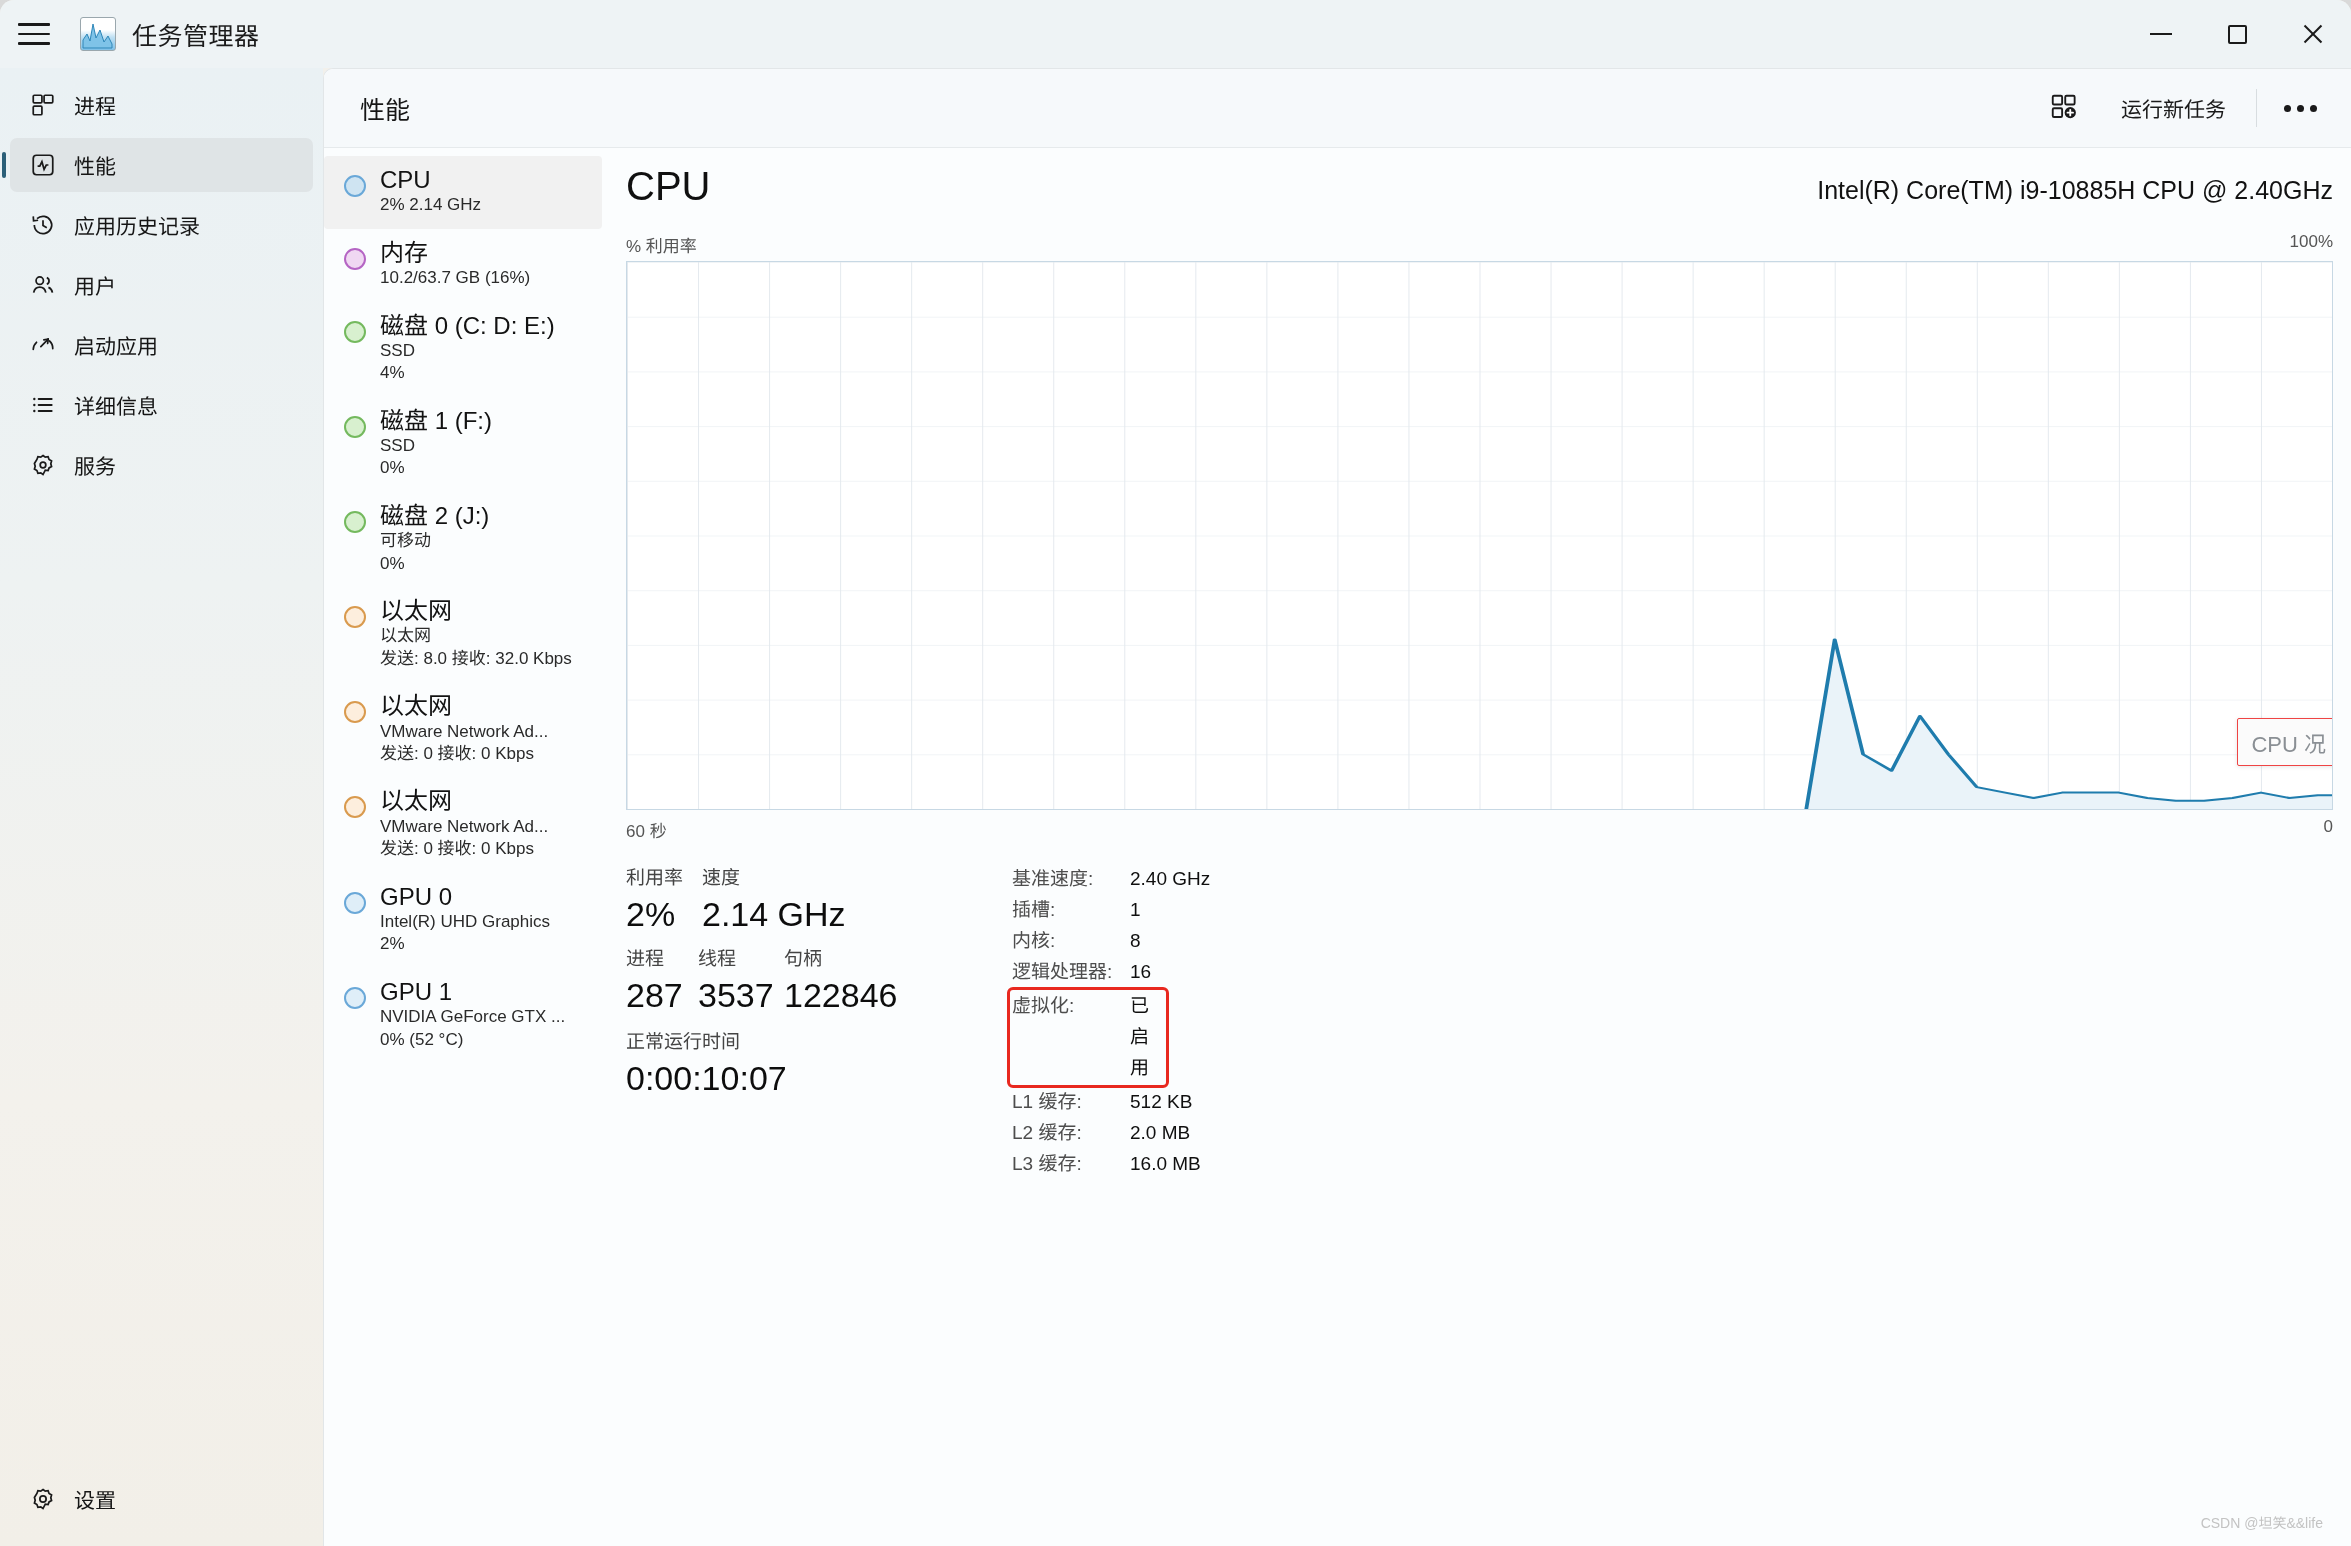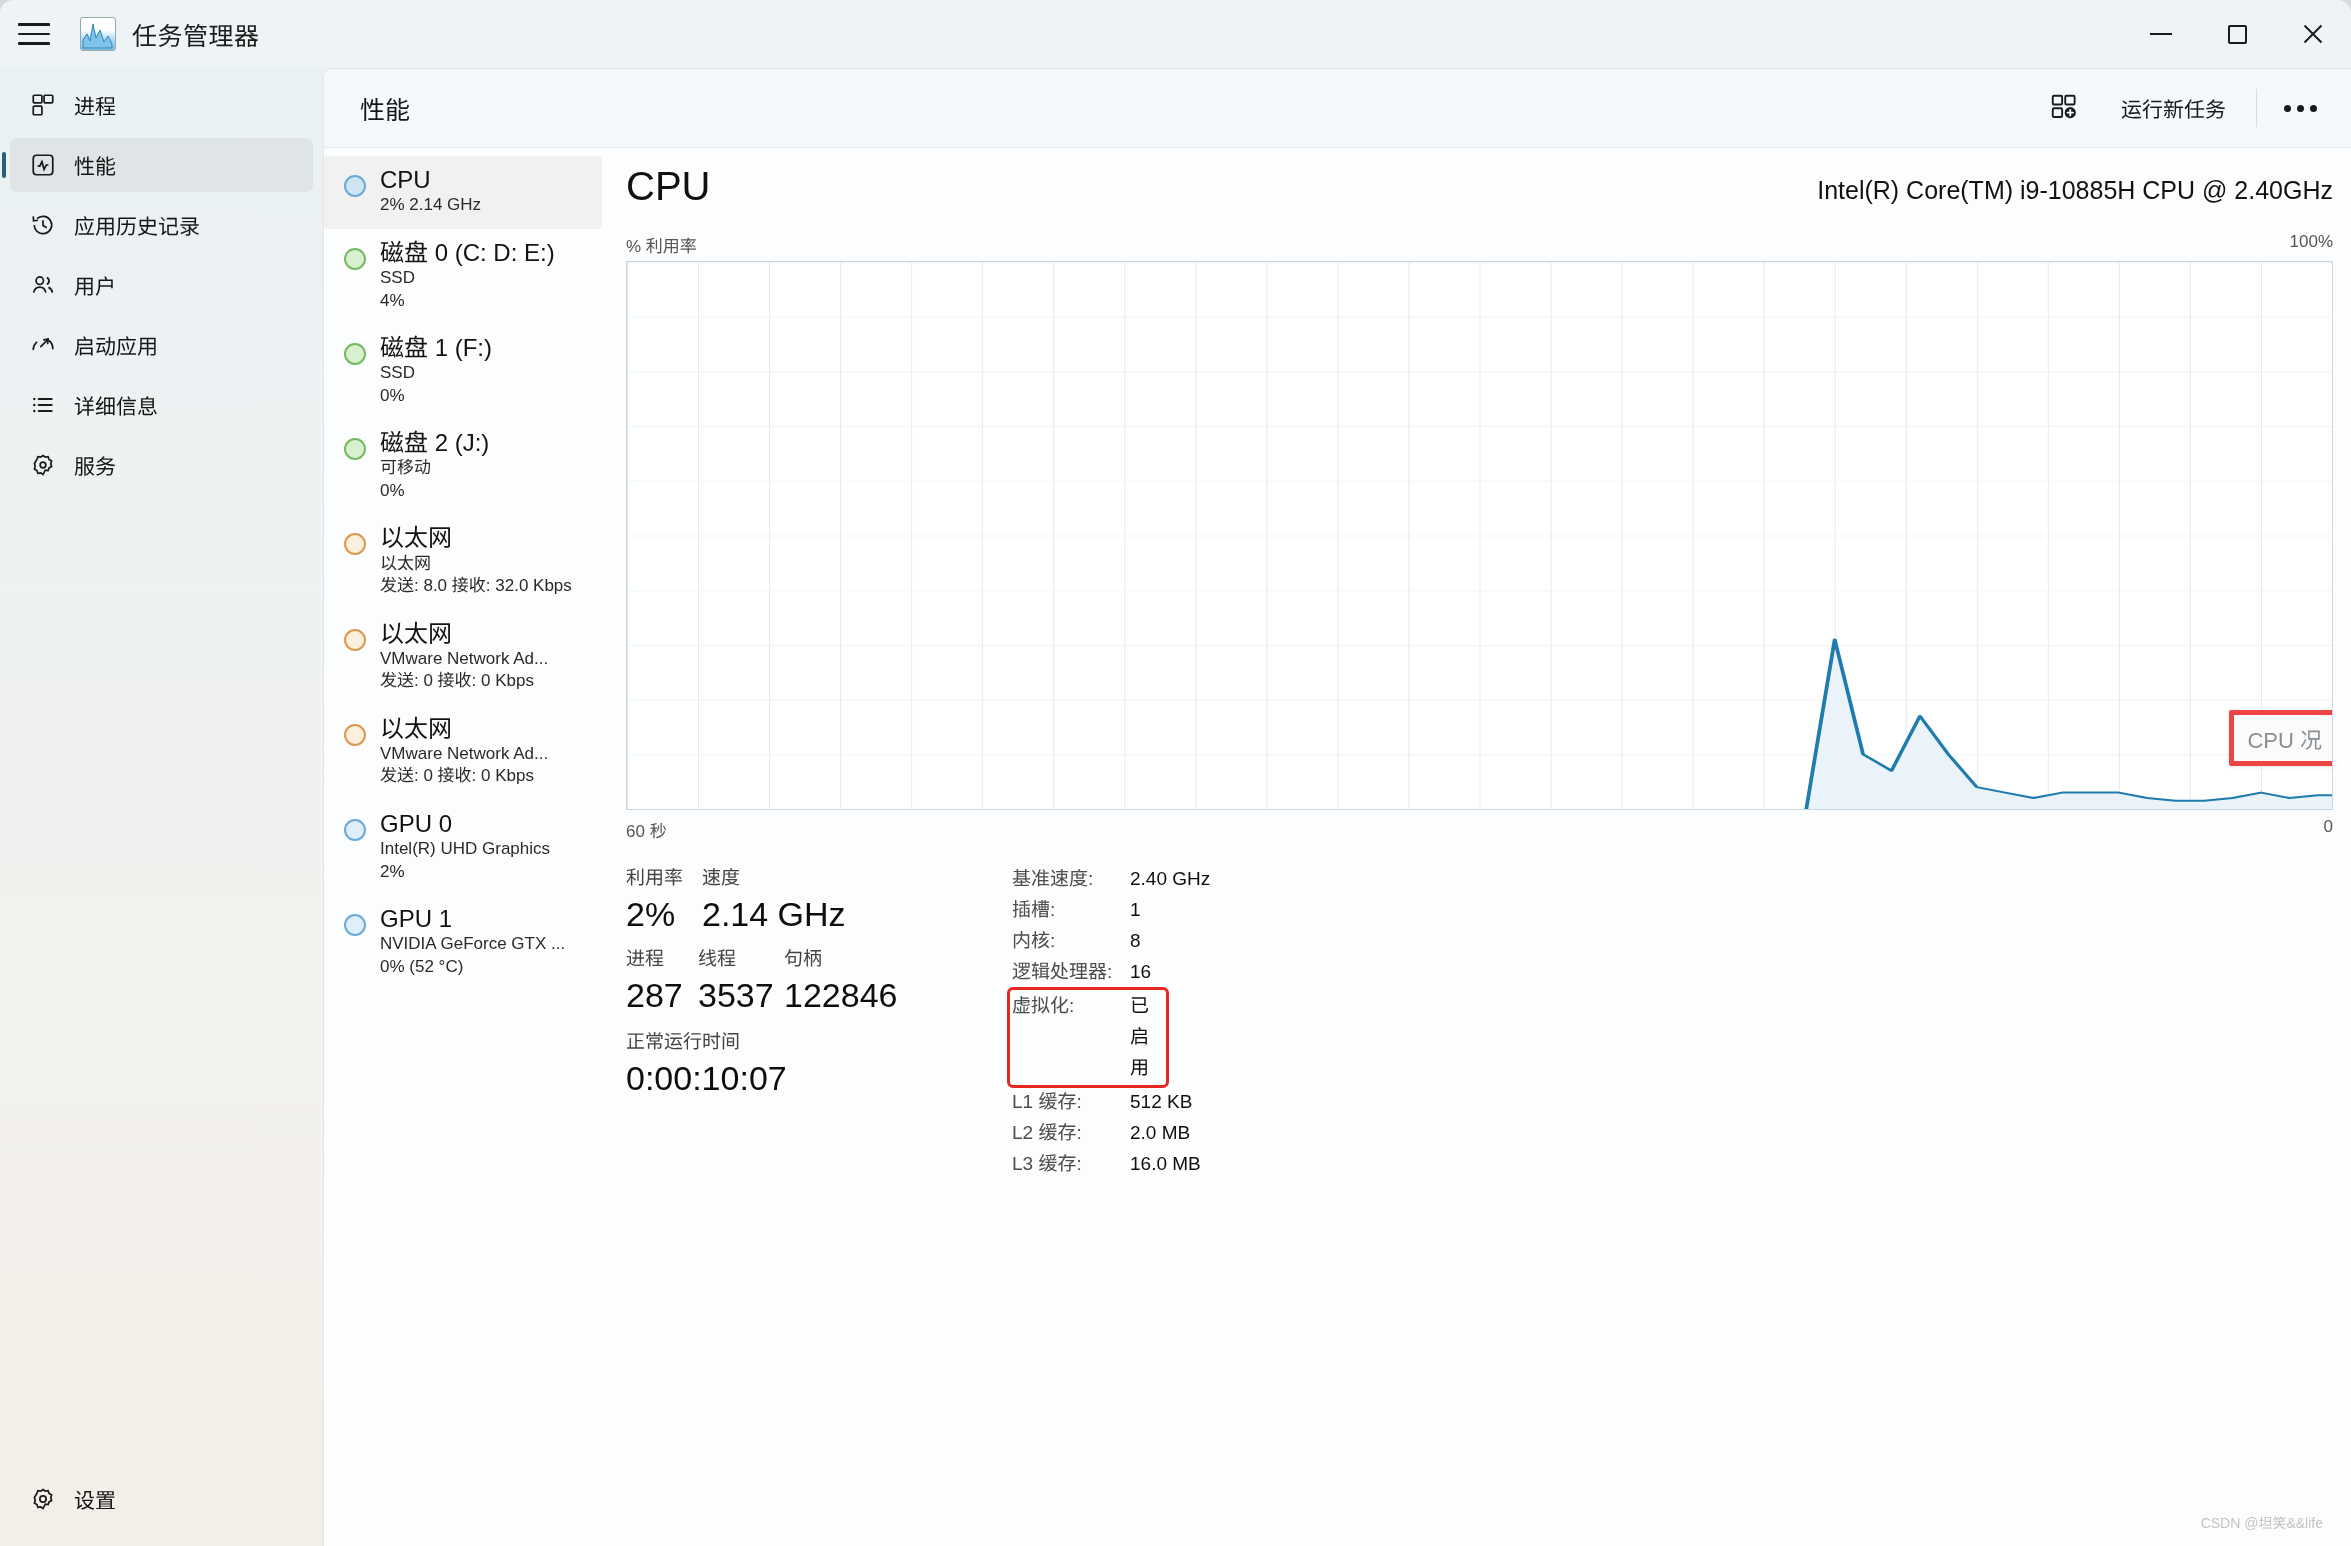--- a/index.html
+++ b/index.html
@@ -162,21 +162,21 @@
     position: relative;
     height: 549px;
     border: 1px solid #c7d8e4;
     margin-top: 4px;
     background: #fff;
     overflow: hidden;
   }
   #graphwrap svg { display: block; width: 100%; height: 100%; }
   .cpu-tooltip {
     position: absolute; right: -8px; bottom: 43px;
-    background: #fbfbfb; border: 5px solid #ef4444;
+    background: #fbfbfb; border: 1px solid #ef4444;
     box-shadow: 0 1px 4px rgba(0,0,0,.10);
     padding: 7px 13px; font-size: 22px; color: #8a8f94;
     white-space: nowrap; border-radius: 2px;
   }
   .axis-bot { display: flex; margin-top: 7px; font-size: 17px; color: #555; }
   .axis-bot .grow { flex: 1; }
 
   
   #stats { display: flex; margin-top: 22px; }
   #stats-left { width: 382px; flex: 0 0 382px; }
@@ -364,20 +364,27 @@
         <div id="perflist">
 
           <div class="perf-item selected">
             <span class="perf-dot" style="background:#cfe4f2;border:2px solid #6aa8d8"></span>
             <div class="perf-text">
               <div class="perf-name">CPU</div>
               <div class="perf-sub">2%  2.14 GHz</div>
             </div>
           </div>
 
+          <div class="perf-item">
+            <span class="perf-dot" style="background:#f0d8f2;border:2px solid #b565c4"></span>
+            <div class="perf-text">
+              <div class="perf-name">内存</div>
+              <div class="perf-sub">10.2/63.7 GB (16%)</div>
+            </div>
+          </div>
 
           <div class="perf-item">
             <span class="perf-dot" style="background:#d8f0cf;border:2px solid #74b95e"></span>
             <div class="perf-text">
               <div class="perf-name">磁盘 0 (C: D: E:)</div>
               <div class="perf-sub">SSD</div>
               <div class="perf-sub">4%</div>
             </div>
           </div>
 

